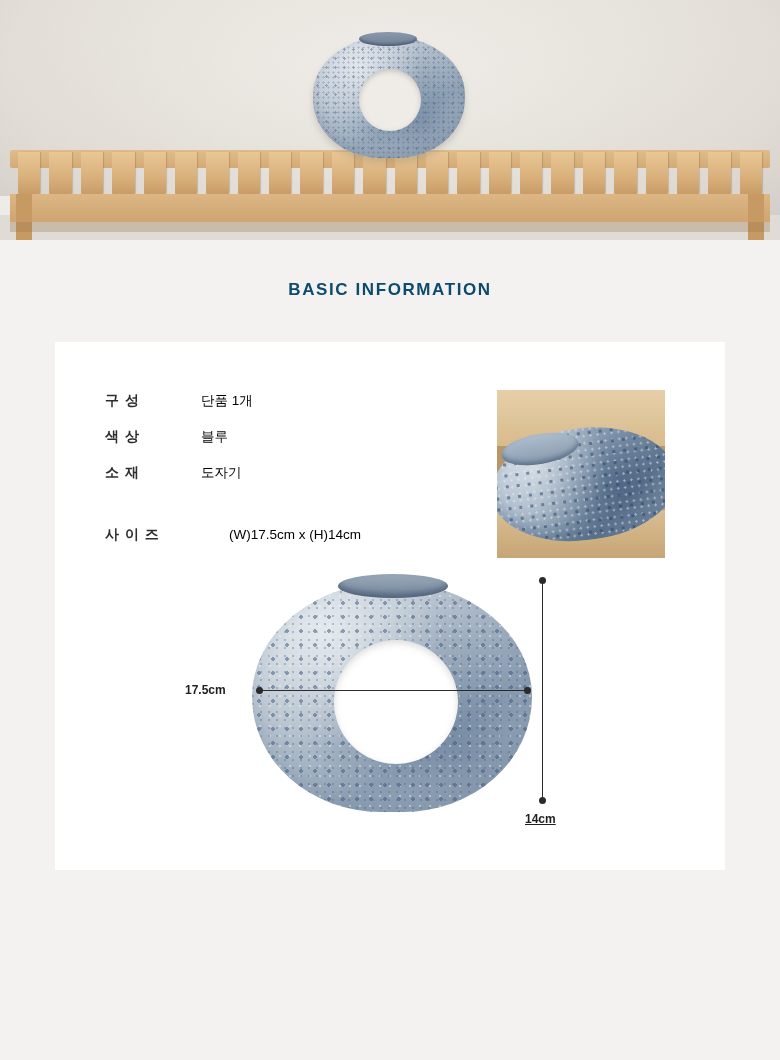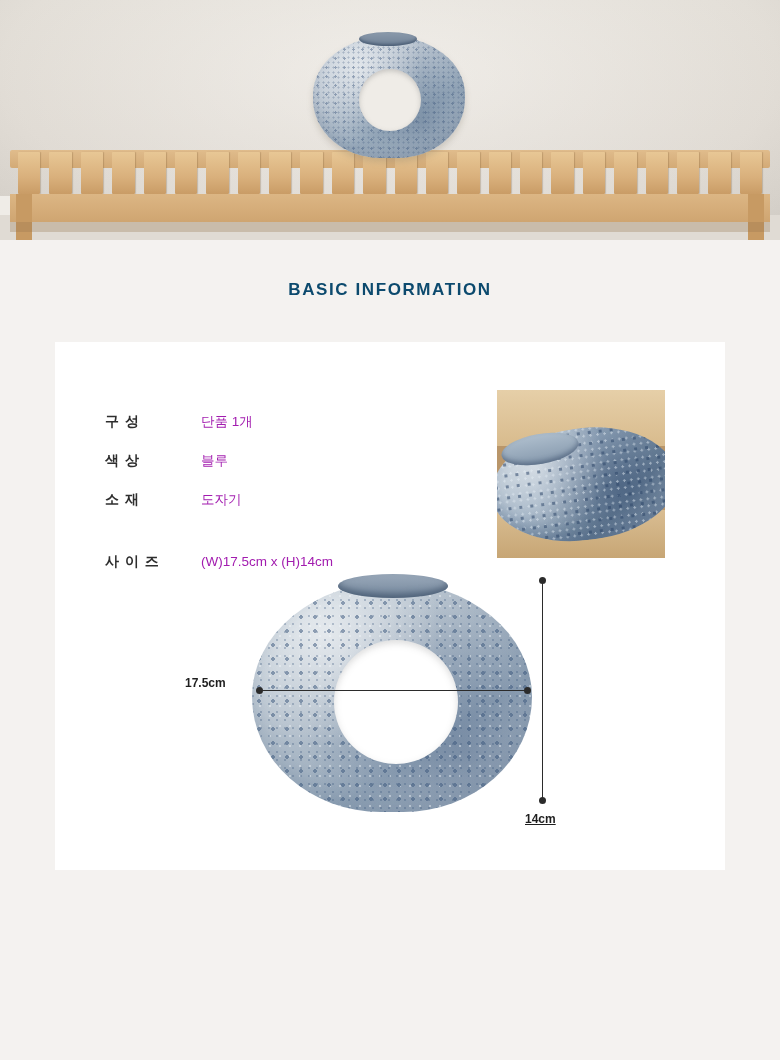--- a/index.html
+++ b/index.html
@@ -197,35 +197,35 @@
   .spec-list {
     position: absolute;
     left: 50px;
     top: 50px;
     width: 420px;
   }
   .spec-row {
     display: flex;
     align-items: baseline;
     margin-bottom: 18px;
-    margin-top: 21px;
   }
   .spec-label {
     width: 96px;
     font-size: 14px;
     font-weight: bold;
     color: #2e2e2e;
     letter-spacing: 1px;
   }
   .spec-value {
     font-size: 13.5px;
-    color: #a21caf;
+    color: #000000;
   }
   .spec-row.size-row {
     margin-top: 44px;
+    gap: 28px;
   }
 
   
   .detail-photo {
     position: absolute;
     left: 442px;
     top: 48px;
     width: 168px;
     height: 168px;
     overflow: hidden;
@@ -355,21 +355,21 @@
     position: absolute;
     font-size: 12px;
     font-weight: bold;
     color: #1f1f1f;
   }
 
   
   .dim-w-line { left: 204px; top: 110px; width: 268px; height: 1px; }
   .dim-w-dotL { left: 201px; top: 107px; }
   .dim-w-dotR { left: 469px; top: 107px; }
-  .dim-w-label { left: 130px; top: 96px; text-align: right; }
+  .dim-w-label { left: 130px; top: 103px; text-align: right; }
 
   
   .dim-h-line { left: 487px; top: 0px; width: 1px; height: 220px; }
   .dim-h-dotT { left: 484px; top: -3px; }
   .dim-h-dotB { left: 484px; top: 217px; }
   .dim-h-label { left: 470px; top: 232px; text-decoration: underline; }
 
   .footer-space {
     position: absolute;
     left: 0;

